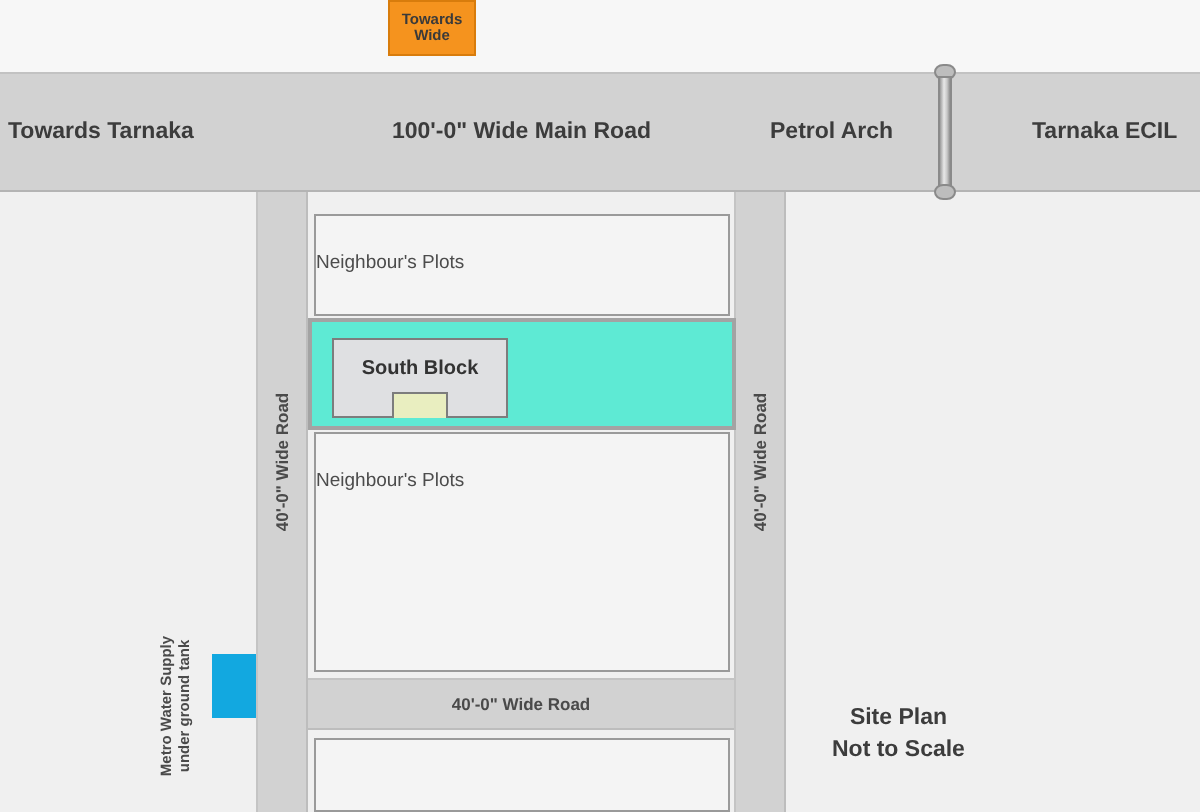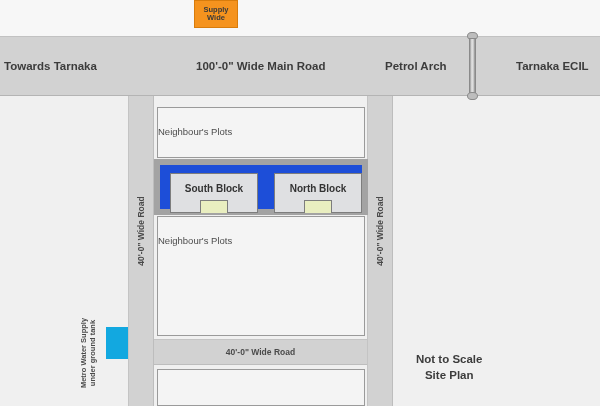--- a/index.html
+++ b/index.html
@@ -157,22 +157,22 @@
   }
   .plot-top    { left: 157px; top: 107px; width: 208px; height: 51px; }
   .plot-mid    { left: 157px; top: 216px; width: 208px; height: 120px; }
   .plot-bottom { left: 157px; top: 369px; width: 208px; height: 37px; }
 
   
   .site-strip {
     position: absolute;
     left: 154px; top: 159px;
     width: 214px; height: 56px;
-    background: #1d4ed8;
-    border: 6px solid #a3a3a3;
+    background: #5eead4;
+    border: 2px solid #a3a3a3;
     box-sizing: border-box;
   }
 
   
   .block {
     position: absolute;
     top: 8px;
     width: 88px;
     height: 40px;
     background: #dfe0e2;
@@ -241,21 +241,21 @@
   }
 </style>
 </head>
 <body>
 
 <div id="plan">
 
   <div class="top-strip"></div>
 
   <div class="petrol-bunk">
-    <span>Supply</span>
+    <span>Towards</span>
     <span>Wide</span>
   </div>
 
   <div class="main-road">
     <span class="road-label lbl-tarnaka">Towards Tarnaka</span>
     <span class="road-label lbl-mainroad">100'-0" Wide Main Road</span>
     <span class="road-label lbl-moulali">Petrol Arch</span>
     <span class="road-label lbl-ecil">Tarnaka ECIL</span>
   </div>
 
@@ -284,30 +284,26 @@
   </div>
   <div class="plot plot-bottom">
     <span></span>
   </div>
 
   <div class="site-strip">
     <div class="block block-south">
       <span class="blabel">South Block</span>
       <div class="notch"></div>
     </div>
-    <div class="block block-north">
-      <span class="blabel">North Block</span>
-      <div class="notch"></div>
-    </div>
   </div>
 
   <div class="water-tank"></div>
   <div class="water-label">
     <div>Metro Water Supply</div>
     <div>under ground tank</div>
   </div>
 
   <div class="caption">
+    <div>Site Plan</div>
     <div>Not to Scale</div>
-    <div>Site Plan</div>
   </div>
 
 </div>
 
 </body></html>

